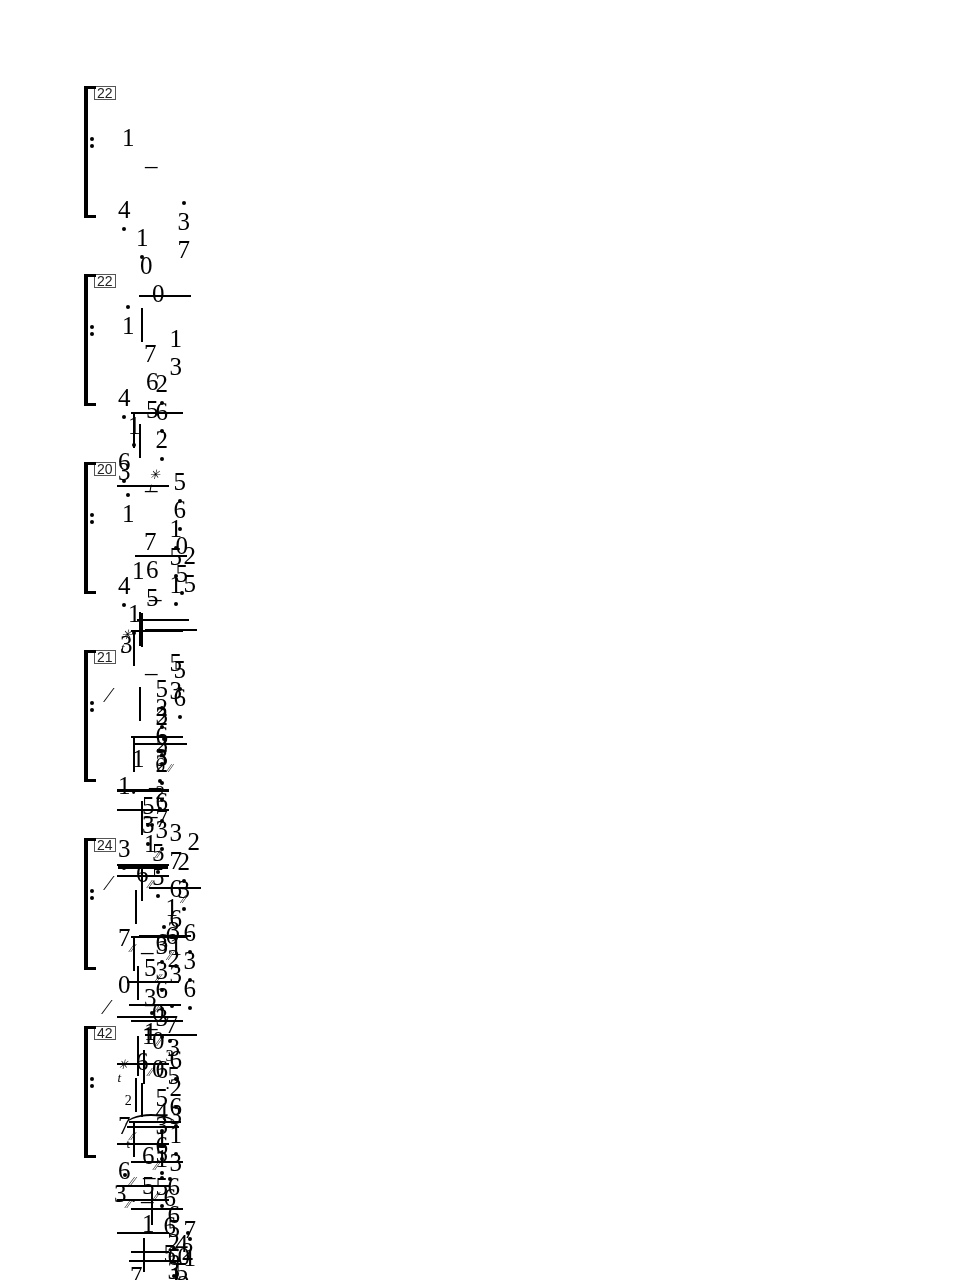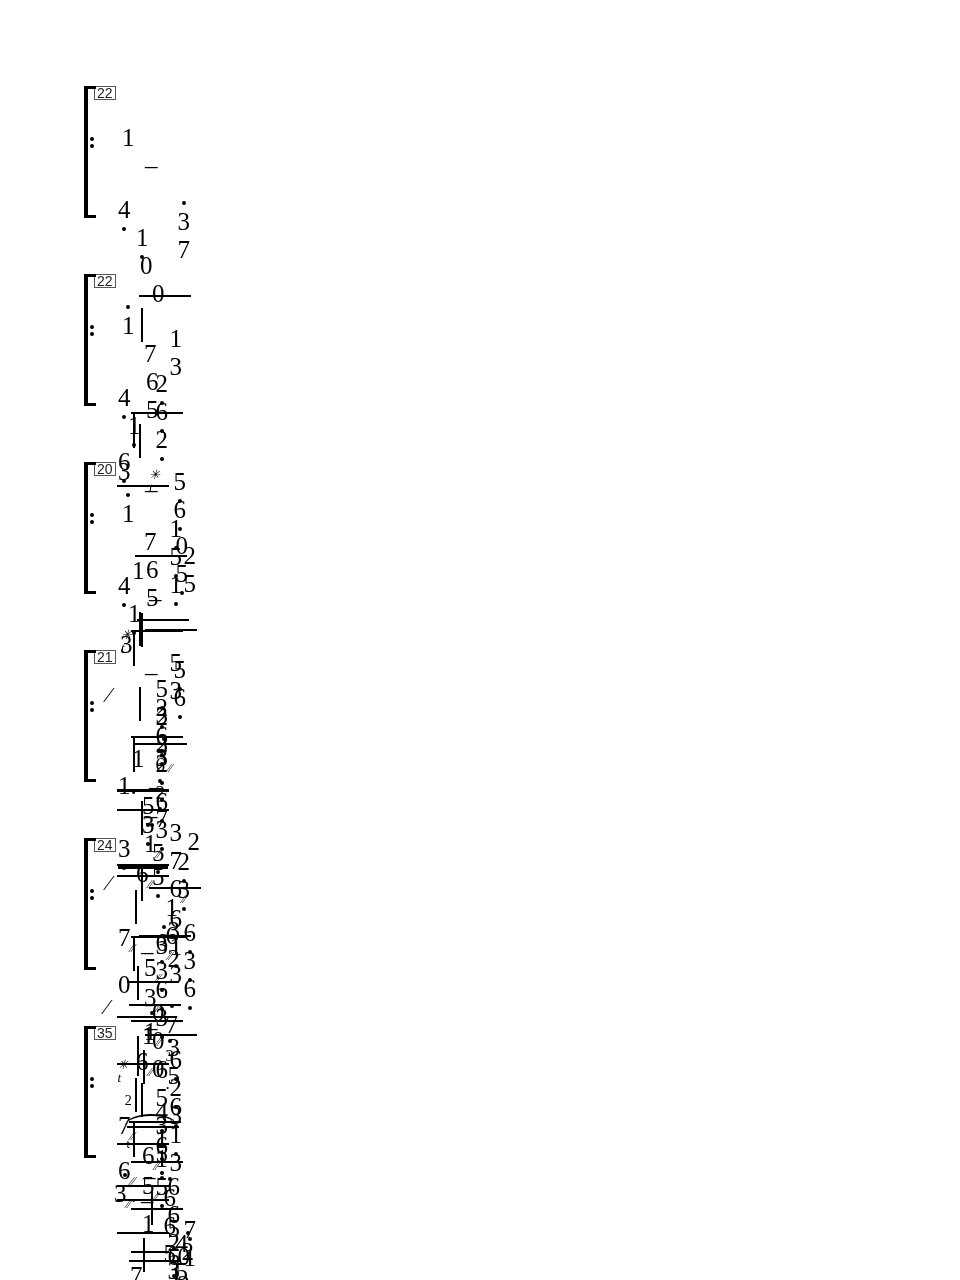--- a/index.html
+++ b/index.html
@@ -582,21 +582,21 @@
     
     
     
     
     
     
     
   </div>
 
   <div class="raw" style="left:78px; top:1006px;">
-    <span class="measure-number" style="position:static; display:inline-block;">35</span>
+    <span class="measure-number" style="position:static; display:inline-block;">42</span>
   </div>
   <div class="raw" style="left:78px; top:1026px; width:14px; height:132px;">
     <div class="brace" style="height:132px;">
       <div class="bar"></div>
       <div class="tick-top"></div>
       <div class="tick-bot"></div>
       <div class="dots" style="top:48px;"><span></span><span></span></div>
     </div>
   </div>
 

